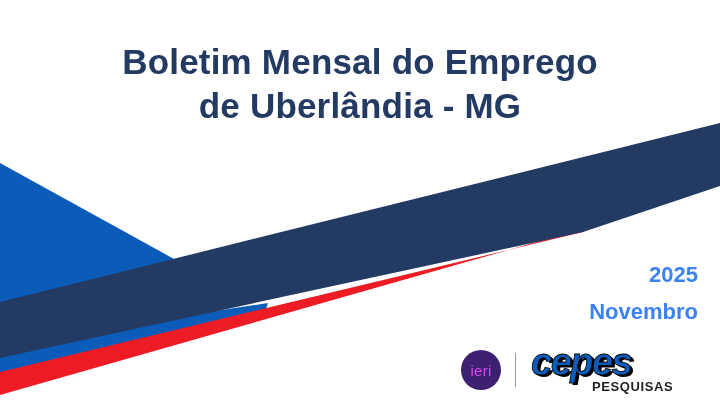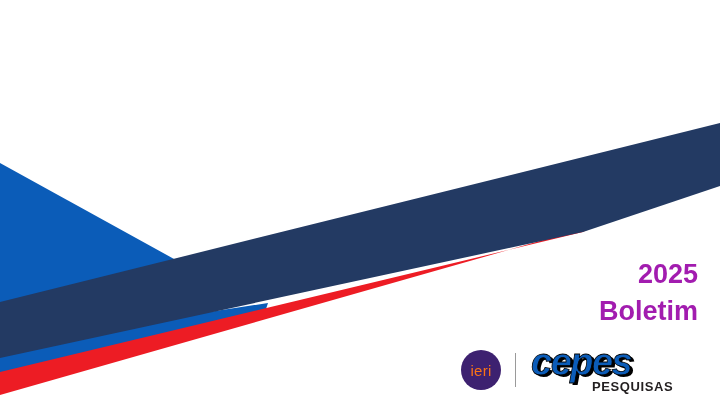--- a/index.html
+++ b/index.html
@@ -55,24 +55,24 @@
   
   #date-block {
     position: absolute;
     right: 22px;
     top: 256px;
     text-align: right;
     z-index: 5;
   }
   .date-line {
     display: block;
-    color: #a21caf;
+    color: #3b82f6;
     font-family: "Liberation Sans", sans-serif;
     font-weight: bold;
-    font-size: 27px;
+    font-size: 22px;
     line-height: 37px;
     white-space: nowrap;
   }
 
   
   #logo-bar {
     position: absolute;
     right: 18px;
     bottom: 12px;
     height: 52px;
@@ -85,21 +85,21 @@
   #ieri-logo {
     width: 40px;
     height: 40px;
     border-radius: 50%;
     background: #3d2170;
     display: flex;
     align-items: center;
     justify-content: center;
   }
   #ieri-logo .ieri-text {
-    color: #f97316;
+    color: #d946ef;
     font-family: "Liberation Sans", sans-serif;
     font-size: 15px;
     font-weight: normal;
     letter-spacing: 0.3px;
     line-height: 1;
   }
 
   #logo-divider {
     width: 1px;
     height: 34px;
@@ -125,24 +125,28 @@
 
     <polygon points="0,163 243,297 0,380" fill="#0b5cb8"></polygon>
 
     <polygon points="0,344 268,303 265,312 0,378" fill="#0b5cb8"></polygon>
 
     <polygon points="583,232 596,225 0,395 0,372" fill="#ed1c24"></polygon>
 
     <polygon points="720,123 720,186 583,232 0,358 0,302" fill="#233a63"></polygon>
   </svg>
 
+  <div id="title-block">
+    <span class="title-line">Boletim Mensal do Emprego</span>
+    <span class="title-line">de Uberlândia - MG</span>
+  </div>
 
   <div id="date-block">
     <span class="date-line">2025</span>
-    <span class="date-line">Boletim</span>
+    <span class="date-line">Novembro</span>
   </div>
 
   <div id="logo-bar">
 
     <div id="ieri-logo">
       <span class="ieri-text">ieri</span>
     </div>
 
     <div id="logo-divider"></div>
 

